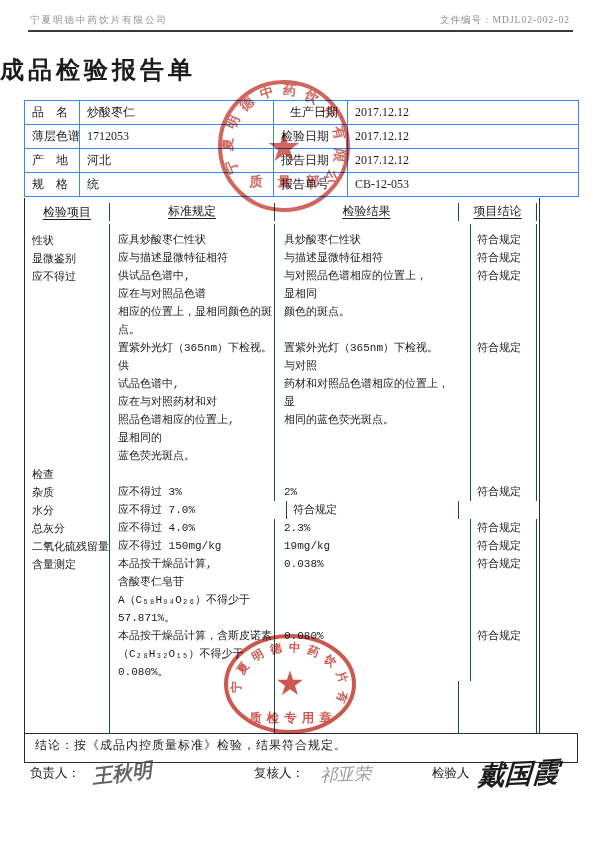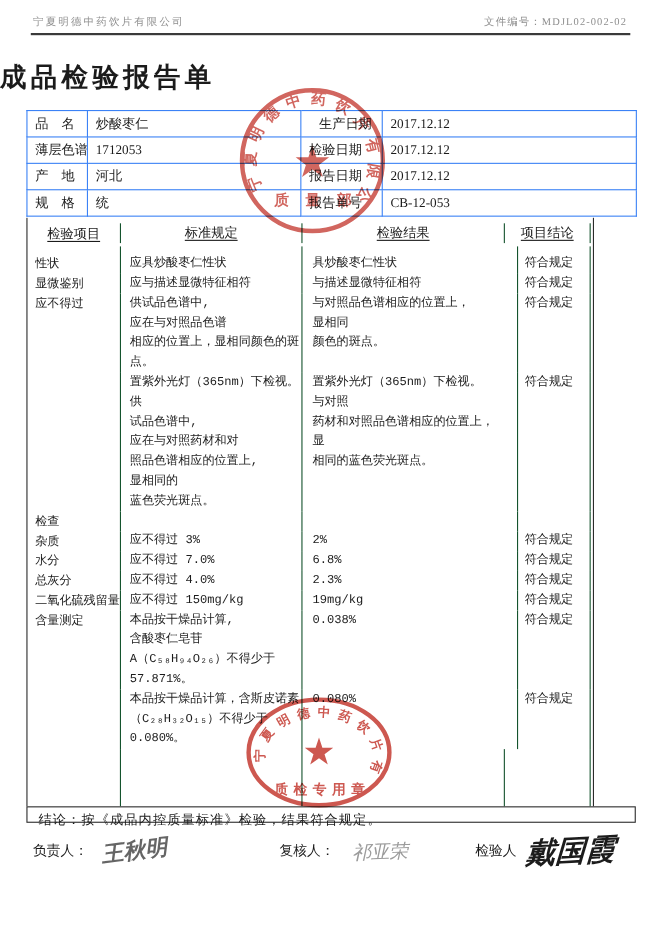--- a/index.html
+++ b/index.html
@@ -32,21 +32,21 @@
   .trow > .cell + .cell{border-left:1px solid #14532d;font-family:Liberation Mono, monospace;}
   .header-row{padding:5px 0 3px 0;}
   .header-row .cell{text-align:center;font-size:12px;text-decoration:underline;text-underline-offset:3px;}
   .c-item{padding-left:7px;white-space:pre-line;word-break:keep-all;}
   .c-std{padding-left:8px;white-space:pre-line;word-break:keep-all;}
   .c-res{padding-left:9px;white-space:pre-line;word-break:keep-all;}
   .c-con{padding-left:6px;white-space:pre-line;margin-left:12px;}
   .body-rows-start .cell{padding-top:7px;}
 
   
-  .conclusion-row{position:absolute;top:733px;left:24px;width:554px;height:15px;
+  .conclusion-row{position:absolute;top:733px;left:24px;width:554px;height:30px;
                   border:1px solid #2b2b2b;font-size:12px;line-height:23px;padding-left:10px;
                   letter-spacing:1px;}
 
   
   .signatures{position:absolute;top:758px;left:24px;width:554px;height:48px;}
   .sig-block{position:absolute;top:0;display:flex;align-items:flex-start;}
   .sig-b1{left:6px;} .sig-b2{left:230px;} .sig-b3{left:408px;}
   .sig-label{font-size:12.5px;line-height:30px;white-space:nowrap;}
   .sig1{font-size:20px;color:#4b4b4b;transform:rotate(-7deg);font-style:italic;font-weight:600;
         margin:2px 0 0 12px;opacity:.85;white-space:nowrap;}
@@ -162,21 +162,20 @@
       <div class="cell c-item">杂质</div>
       <div class="cell c-std">应不得过 3%</div>
       <div class="cell c-res">2%</div>
       <div class="cell c-con">符合规定</div>
       <div class="cell c-extra"></div>
     </div>
 
     <div class="trow">
       <div class="cell c-item">水分</div>
       <div class="cell c-std">应不得过 7.0%</div>
-      <div class="cell c-res">6.8%</div>
       <div class="cell c-con">符合规定</div>
       <div class="cell c-extra"></div>
     </div>
 
     <div class="trow">
       <div class="cell c-item">总灰分</div>
       <div class="cell c-std">应不得过 4.0%</div>
       <div class="cell c-res">2.3%</div>
       <div class="cell c-con">符合规定</div>
       <div class="cell c-extra"></div>

